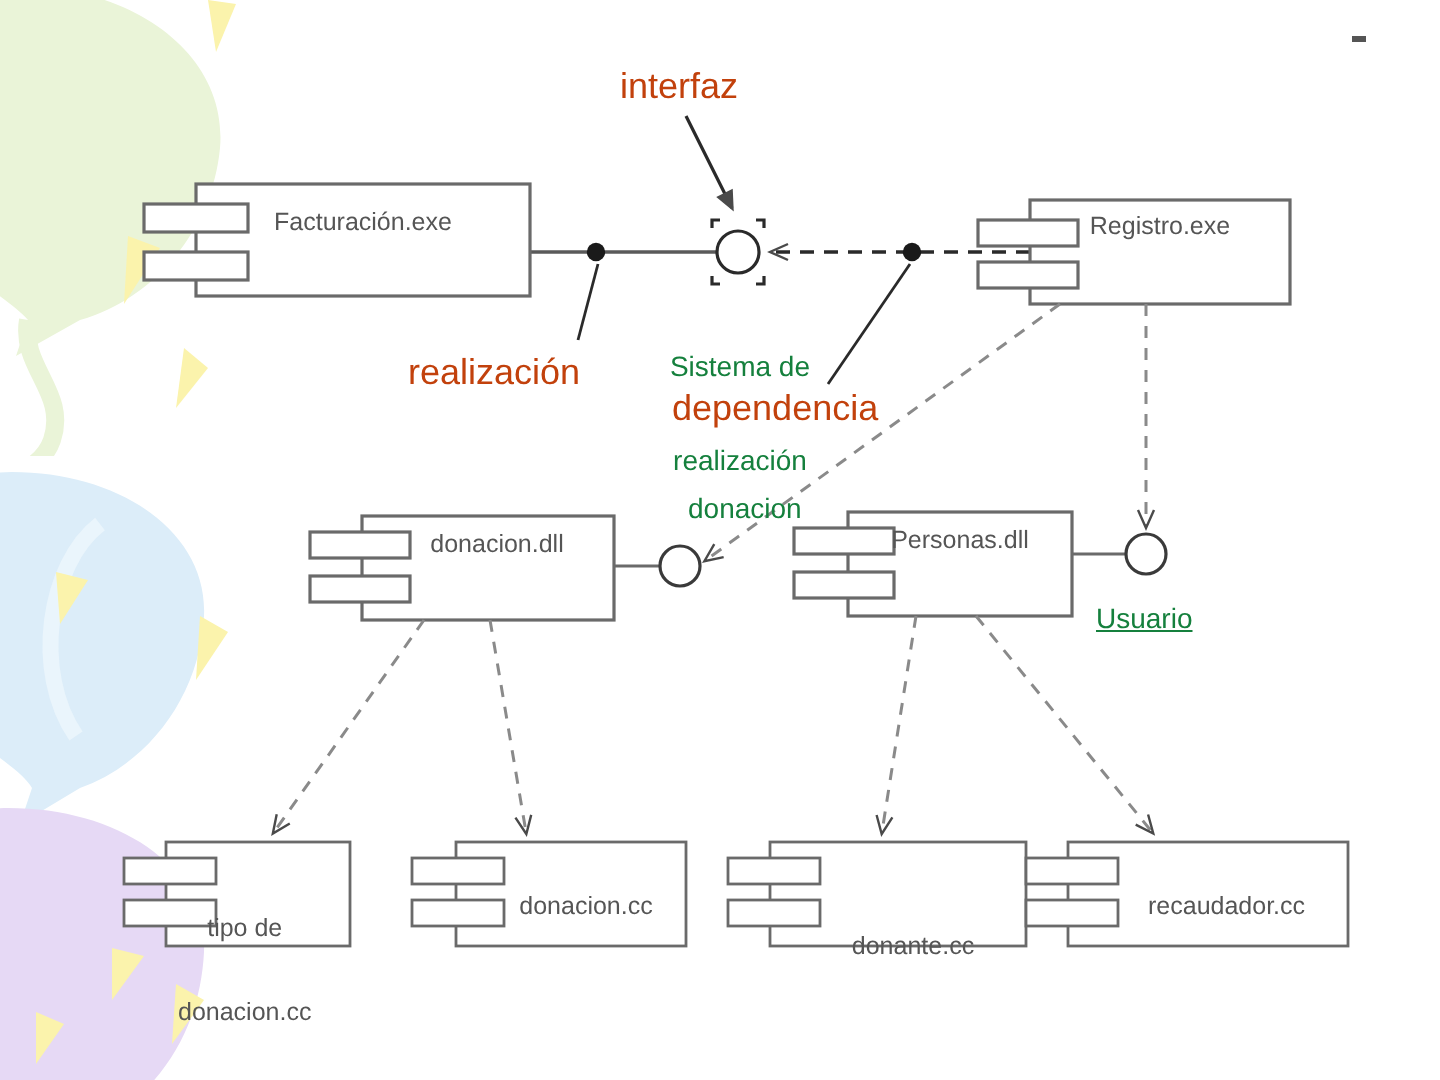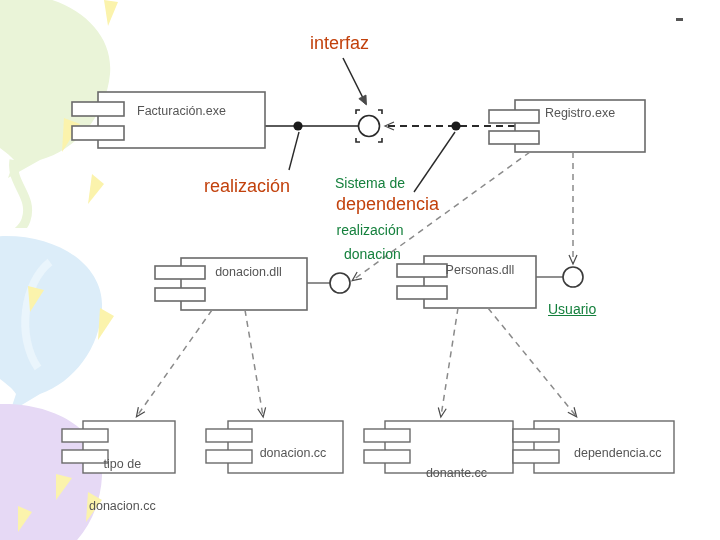--- a/index.html
+++ b/index.html
@@ -257,15 +257,15 @@
 
   <div class="lbl lbl-comp" style="left:89px; top:429px;text-align:center;">
     <div>tipo de</div>
     <div>donacion.cc</div>
   </div>
 
   <div class="lbl lbl-comp lbl-center" style="left:243px; top:446px; width:100px;">donacion.cc</div>
 
   <div class="lbl lbl-comp lbl-center" style="left:400px; top:446px; width:113px;margin-top:20px;">donante.cc</div>
 
-  <div class="lbl lbl-comp" style="left:574px; top:446px;">dependencia.cc</div>
+  <div class="lbl lbl-comp" style="left:574px; top:446px;">recaudador.cc</div>
 
 </div>
 
 </body></html>

